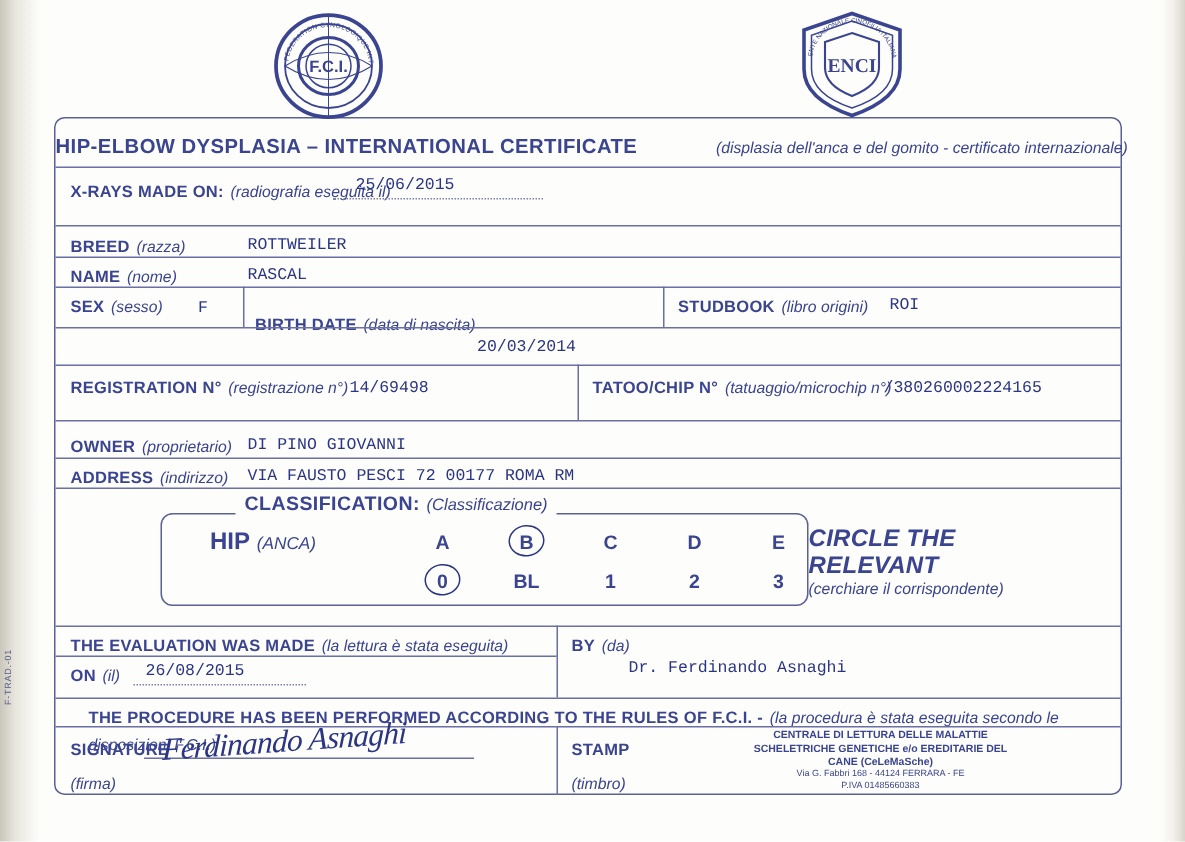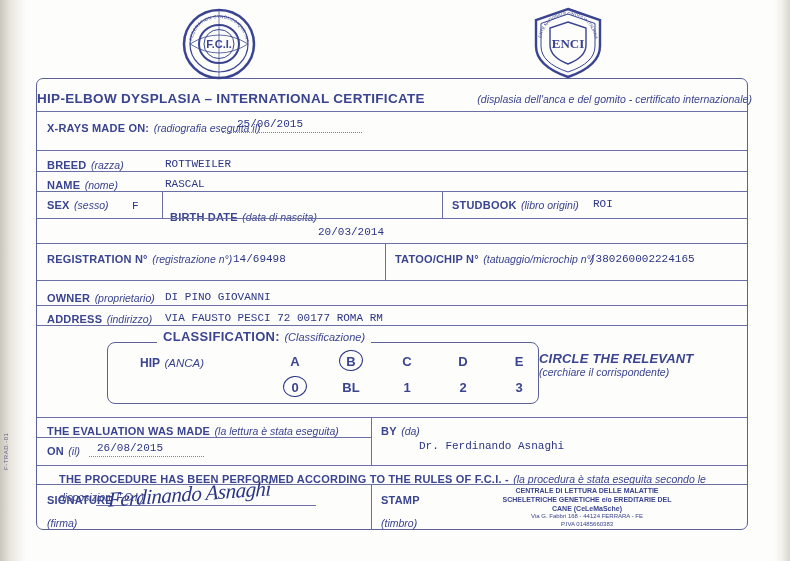--- a/index.html
+++ b/index.html
@@ -157,21 +157,21 @@
     color: #3a4490;
     letter-spacing: 0.3px;
   }
   .classhead .c2 {
     font-style: italic;
     font-size: 11px;
     color: #3a4490;
   }
   .gradelabel {
     font-weight: bold;
-    font-size: 12px;
+    font-size: 16px;
     color: #3a4490;
     white-space: nowrap;
     margin-top: 48px;
   }
   .gradeital {
     font-style: italic;
     font-weight: normal;
     font-size: 11.5px;
     color: #3a4490;
   }
@@ -195,21 +195,21 @@
   .circle-right {
     position: absolute;
     right: 28px;
     top: 272px;
     text-align: left;
     width: 180px;
   }
   .circle-right .r1 {
     font-weight: bold;
     font-style: italic;
-    font-size: 13px;
+    font-size: 16px;
     color: #3a4490;
     letter-spacing: 0.2px;
   }
   .circle-right .r2 {
     font-style: italic;
     font-size: 10.5px;
     color: #3a4490;
   }
 
   .stampbox {

